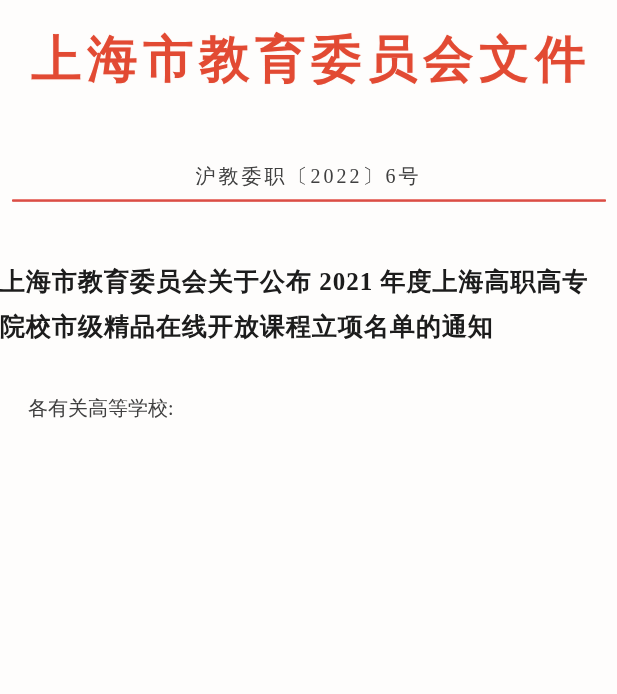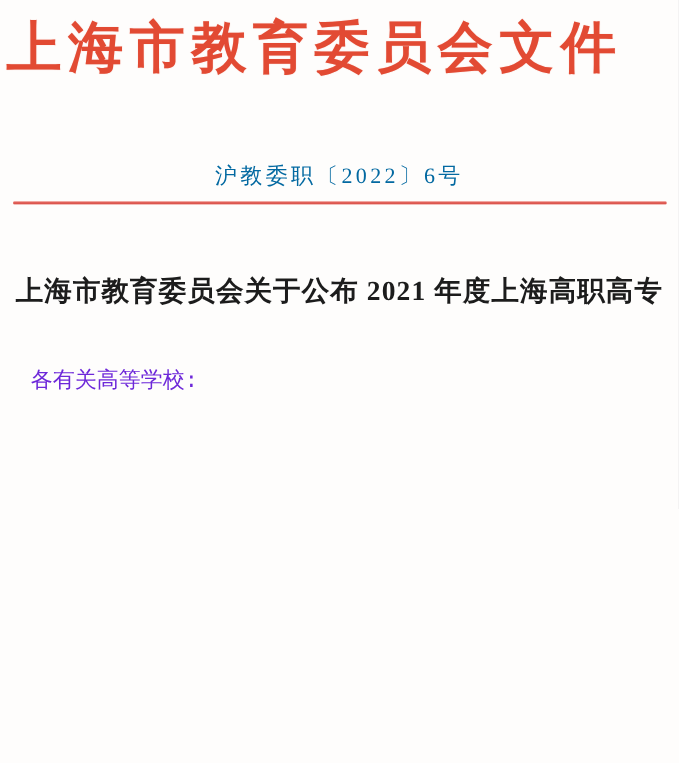--- a/index.html
+++ b/index.html
@@ -12,66 +12,64 @@
     width: 617px;
     height: 694px;
     margin: 0 auto;
     background: #fefdfc;
     overflow: hidden;
     font-family: "Liberation Serif", "DejaVu Serif", serif;
     color: #2a2a2a;
   }
   
   .agency-header {
-    padding-top: 12px;
-    text-align: left;
+    padding-top: 28px;
+    text-align: center;
     font-size: 50px;
     line-height: 62px;
     font-weight: bold;
     letter-spacing: 6px;
     text-indent: 6px; 
     color: #e24a33;
     text-shadow: 0 0 1px rgba(226, 74, 51, 0.35);
     white-space: nowrap;
   }
   
   .doc-number {
     margin-top: 74px;
     text-align: center;
     font-size: 20px;
     line-height: 24px;
     letter-spacing: 3px;
-    color: #0369a1;
+    color: #404040;
   }
   
   .red-divider {
     margin: 11px auto 0 auto;
     width: 594px;
     height: 3px;
     background: linear-gradient(to bottom, #f0938c, #d8473f 55%, #e8837c);
     border-radius: 1px;
   }
   
   .doc-title {
     margin-top: 57px;
-    text-align: center;
     font-weight: bold;
     font-size: 25px;
     line-height: 45px;
     color: #1c1c1c;
     letter-spacing: 1px;
   }
   
   .doc-body {
     margin: 40px 8px 0 28px;
     font-size: 20px;
     line-height: 39px;
     text-align: justify;
-    color: #6d28d9;
-    font-family: Liberation Mono, monospace;
+    color: #404040;
   }
   .doc-body p {
     margin: 0;
   }
   .doc-body p.para {
     text-indent: 2em;
   }
 </style>
 </head>
 <body>
@@ -79,19 +77,20 @@
 <div class="page">
 
   <div class="agency-header">上海市教育委员会文件</div>
 
   <div class="doc-number">沪教委职〔2022〕6号</div>
 
   <div class="red-divider"></div>
 
   <div class="doc-title">
     <div>上海市教育委员会关于公布 2021 年度上海高职高专</div>
+    <div>院校市级精品在线开放课程立项名单的通知</div>
   </div>
 
   <div class="doc-body">
     <p class="salutation">各有关高等学校:</p>
   </div>
 
 </div>
 
 </body></html>

